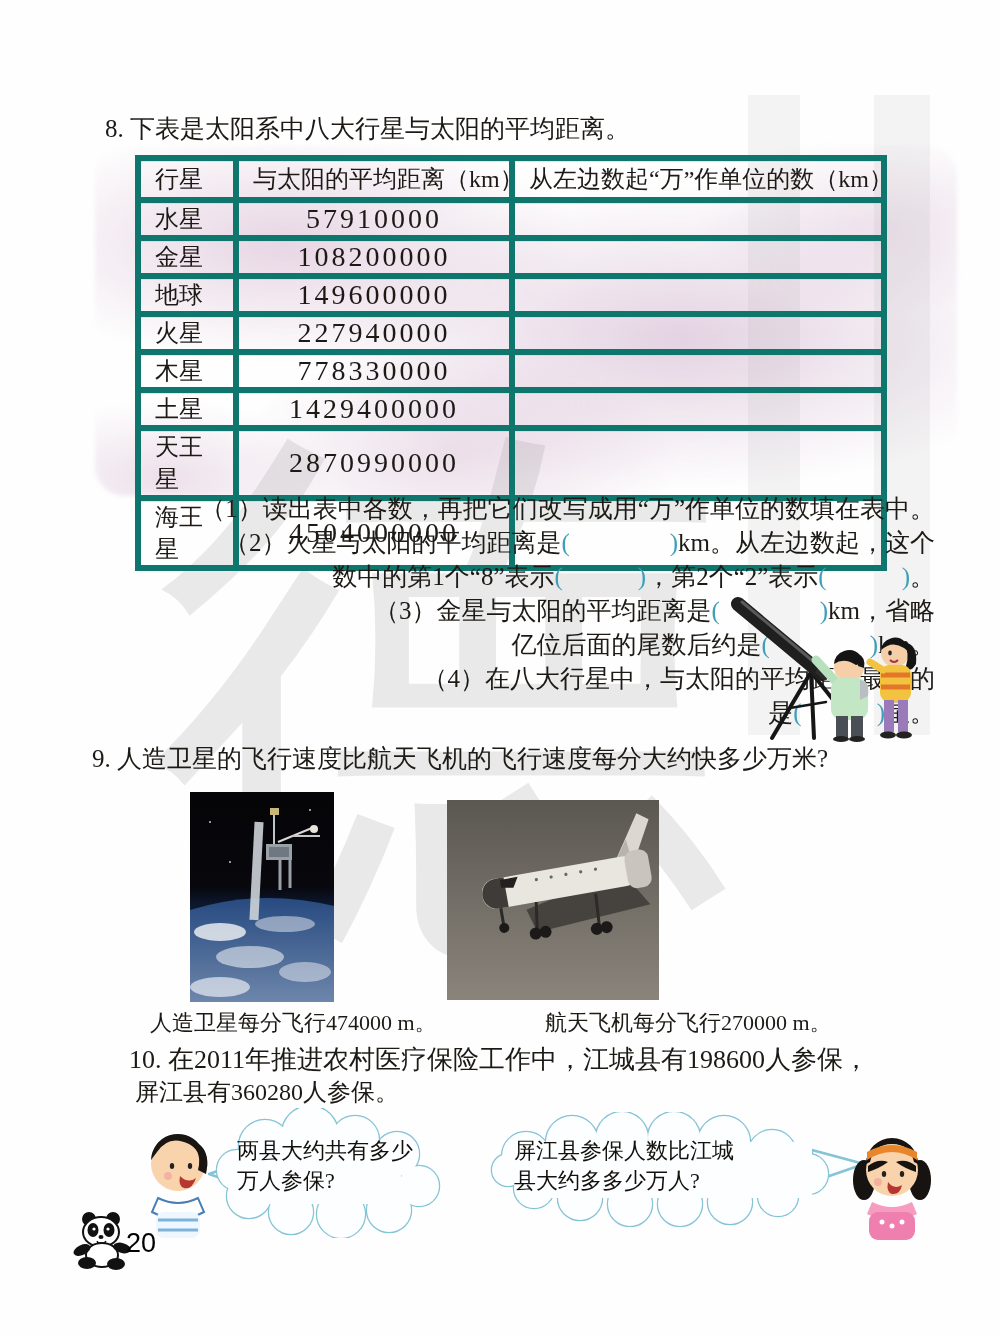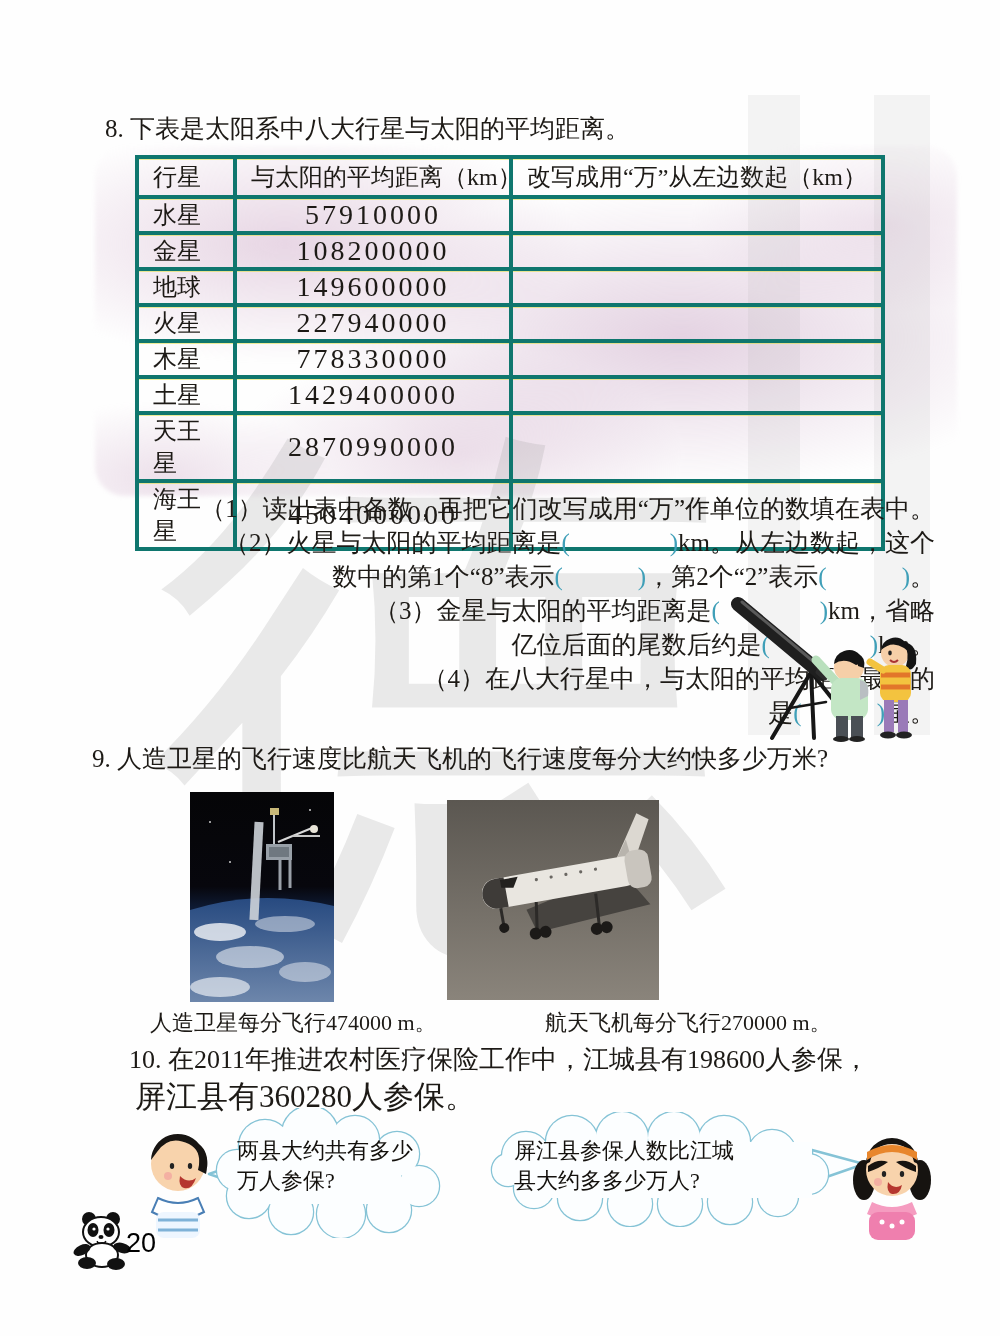--- a/index.html
+++ b/index.html
@@ -28,41 +28,41 @@
   }
   .wm-bar{background:rgba(165,165,165,.12);z-index:1;}
   
   .q8-prompt{left:105px;top:112px;font-size:25px;white-space:nowrap;z-index:2;}
   table.planets{
     position:absolute;left:135px;top:155px;z-index:2;
     border-collapse:collapse;table-layout:fixed;width:746px;
     background:transparent;
   }
   table.planets th, table.planets td{
-    border:4px solid #0f766e;
+    border:6px solid #0f766e;
     box-shadow:inset 0 2px 0 -1px rgba(224,224,70,.55);
     padding:0 14px;font-weight:normal;
   }
   table.planets th{height:36px;font-size:24px;text-align:left;white-space:nowrap;}
   table.planets td{height:32px;}
   td.planet{font-size:24px;padding-left:8px;margin-top:36px;}
   td.num{font-size:28px;letter-spacing:3px;text-align:center;font-family:"Liberation Serif",serif;}
   .c1{width:98px;} .c2{width:276px;} .c3{width:372px;}
   
   .subs{left:135px;top:492px;width:800px;z-index:2;font-size:25px;line-height:34px;text-align:right;}
   .subs .line{white-space:nowrap;}
   .indent{padding-left:36px;}
   .blank{color:#3f9fb8;}
   
   .q9-prompt{left:92px;top:742px;font-size:25px;white-space:nowrap;z-index:2;}
   .photo{z-index:2;overflow:hidden;}
   .caption{font-size:22px;white-space:nowrap;z-index:2;text-align:center;}
   
   .q10-l1{left:92px;top:1042px;font-size:26px;white-space:nowrap;z-index:2;margin-left:37px;}
-  .q10-l2{left:135px;top:1076px;font-size:31px;white-space:nowrap;z-index:2;}
+  .q10-l2{left:135px;top:1076px;font-size:24px;white-space:nowrap;z-index:2;}
   .bubble{z-index:2;}
   .bubble .btxt{position:absolute;font-size:22px;line-height:30px;color:#14110d;white-space:nowrap;}
   .pagefoot{z-index:2;}
   .pagenum{
     left:126px;top:1228px;font-size:27px;z-index:2;
     font-family:"Liberation Sans","DejaVu Sans",sans-serif;color:#000000;
   }
 </style>
 </head>
 <body>
@@ -79,21 +79,21 @@
   <table class="planets">
     <colgroup>
         <col class="c1">
         <col class="c2">
         <col class="c3">
       </colgroup>
     <tbody>
         <tr>
       <th>行星</th>
       <th>与太阳的平均距离（km）</th>
-      <th>改写成用“万”从左边数起（km）</th>
+      <th>从左边数起“万”作单位的数（km）</th>
     </tr>
     <tr>
       <td class="planet">水星</td>
       <td class="num">57910000</td>
       <td></td>
     </tr>
     <tr>
       <td class="planet">金星</td>
       <td class="num">108200000</td>
       <td></td>

